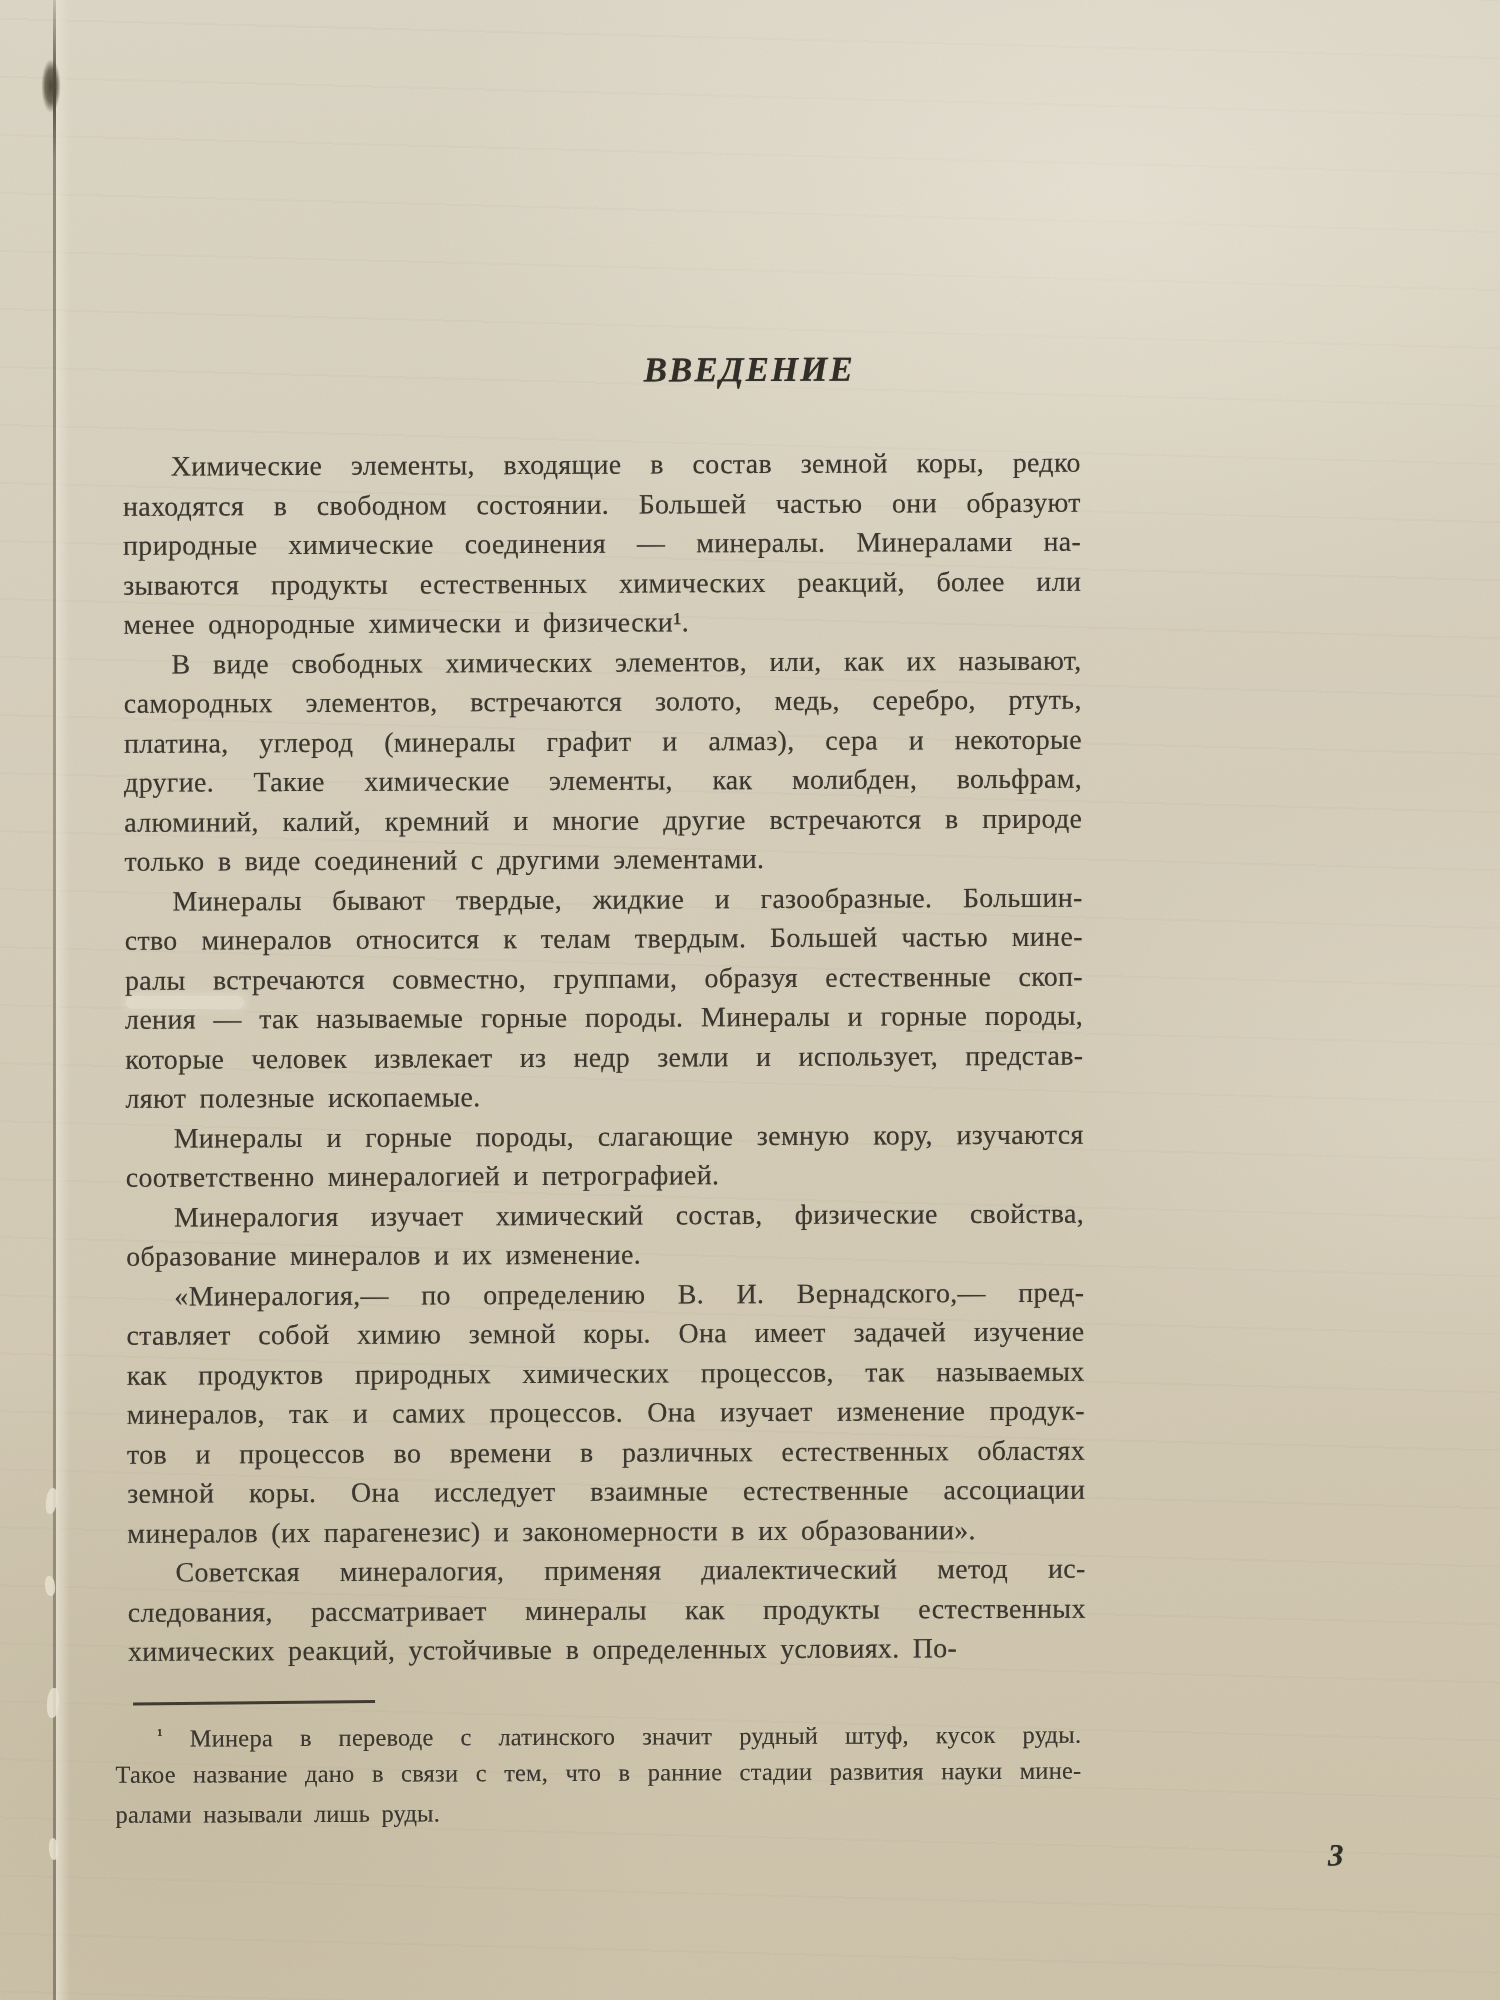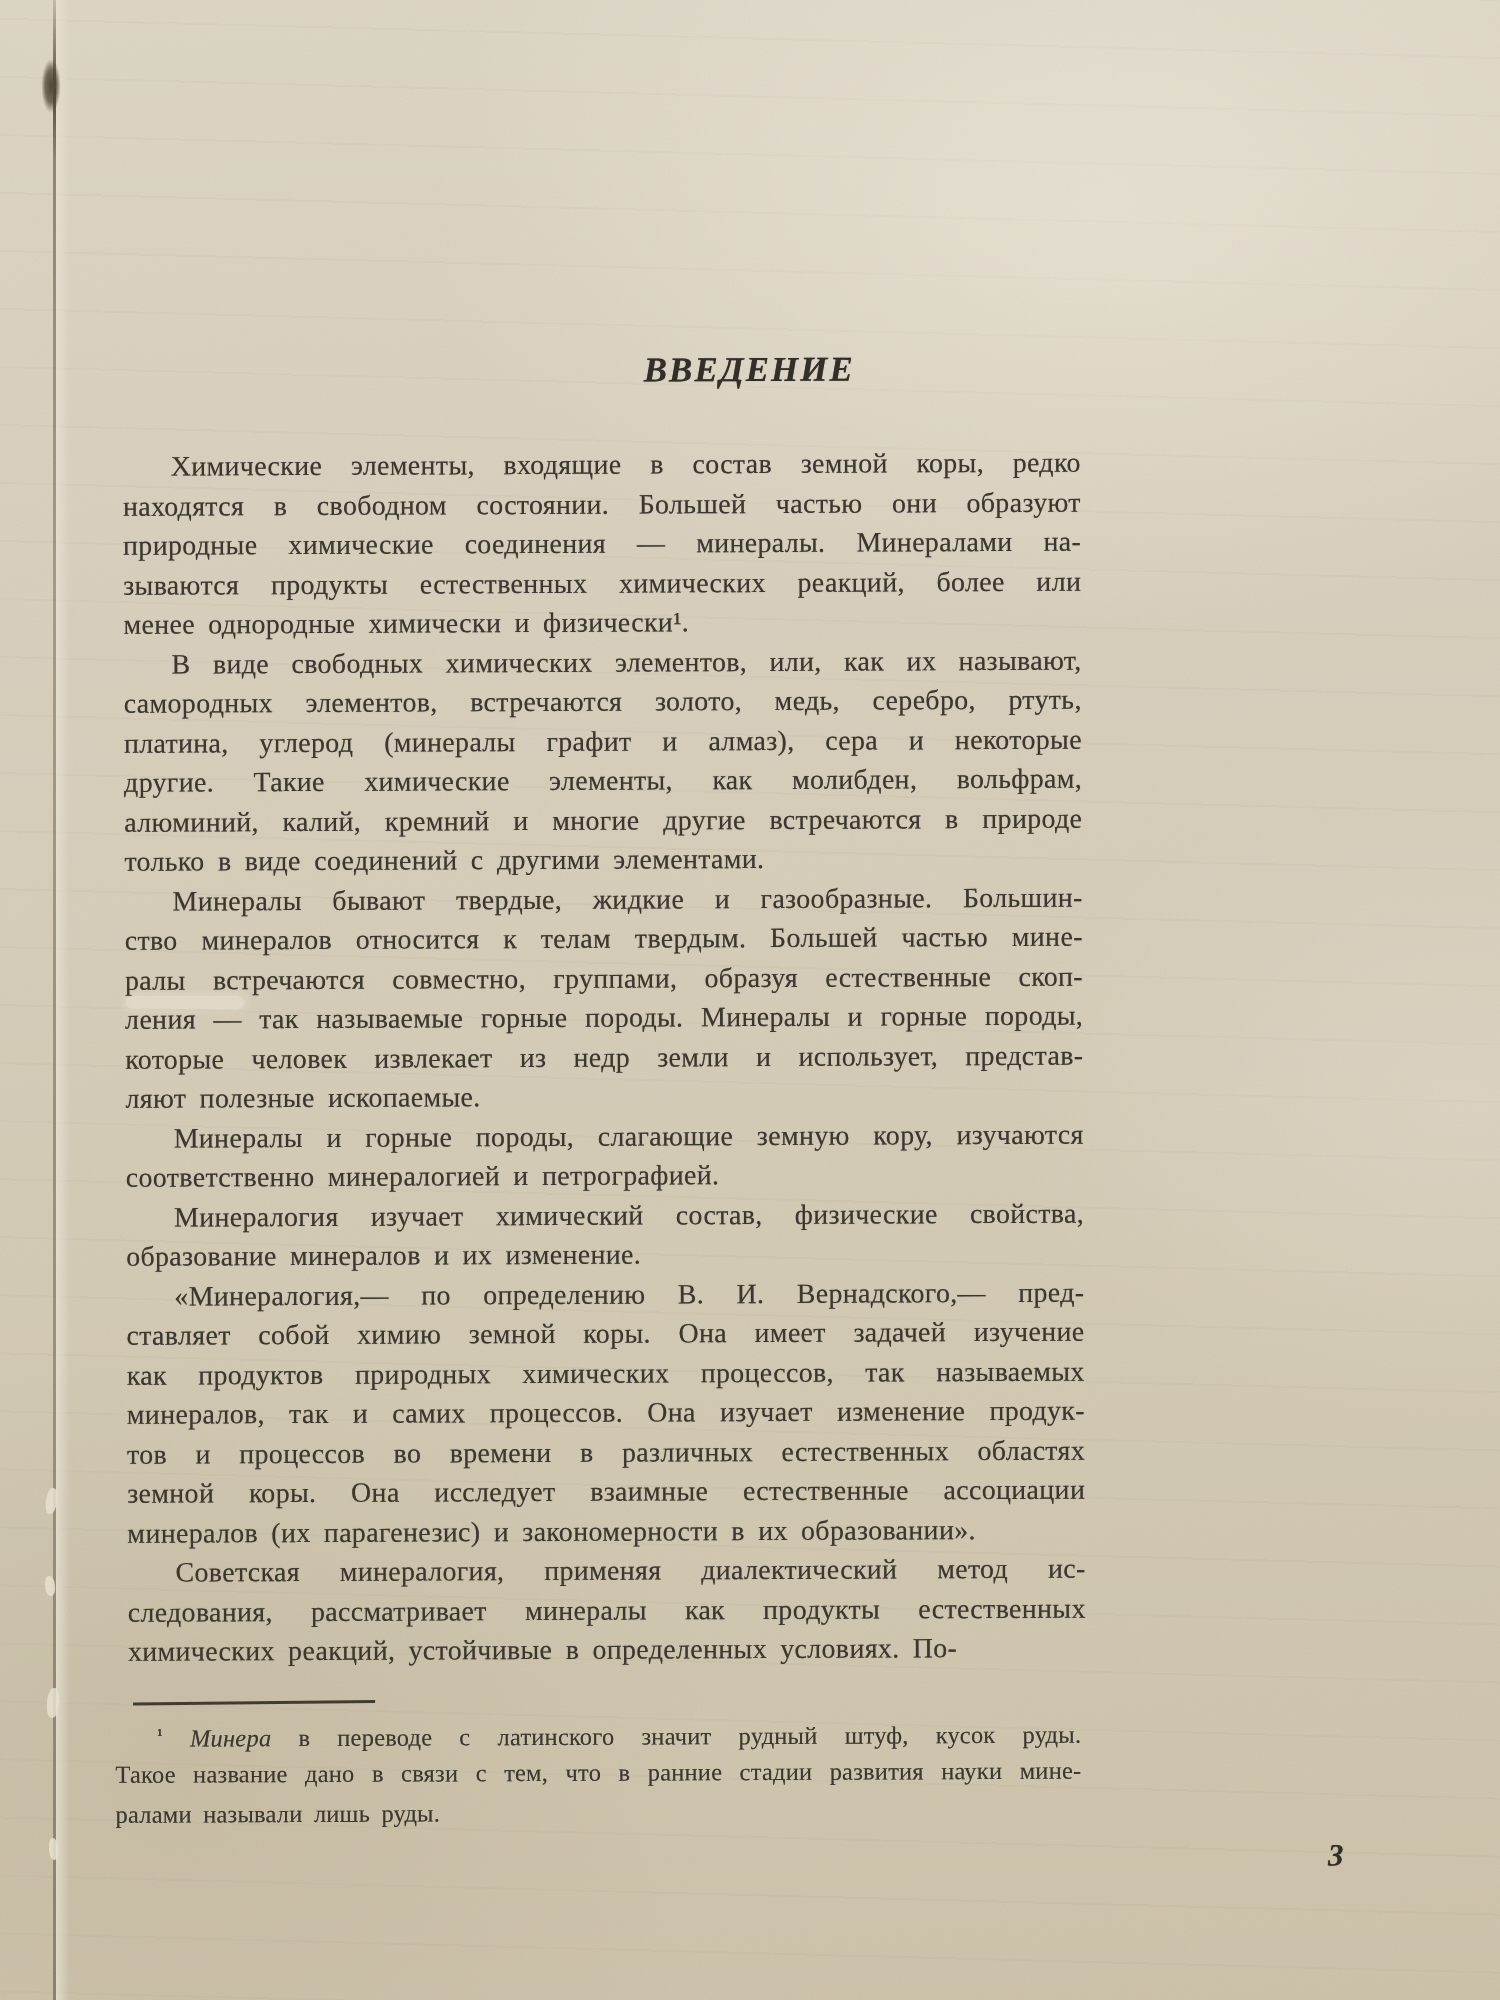--- a/index.html
+++ b/index.html
@@ -73,21 +73,21 @@
     background:#3d382e; transform:rotate(-0.4deg);
   }
   .footnote {
     position:absolute; left:112px; top:1712px; width:966px;
     font-size:24.5px; color:#38342c; letter-spacing:0.2px; word-spacing:3px;
     text-shadow:0 0 0.6px rgba(56,52,44,0.5);
   }
   .fn-line { height:40px; line-height:40px; white-space:nowrap; text-align:justify; text-align-last:justify; }
   .fn-line.fn-first { padding-left:42px; }
   .fn-line.fn-last  { text-align-last:left; word-spacing:5px; }
-  .fn-term { font-style:italic; }
+  .fn-term { }
   .fn-marker { font-weight:bold; font-size:18px; vertical-align:6px; }
 
   .page-number {
     position:absolute; left:1312px; top:1840px; width:40px; text-align:center;
     font-style:italic; font-weight:bold; font-size:31px; color:#2e2b25;
     text-shadow:0 0 0.8px rgba(46,43,37,0.6);
   }
 
   .grain { position:absolute; left:0; top:0; width:1500px; height:2000px; pointer-events:none; }
 </style>

